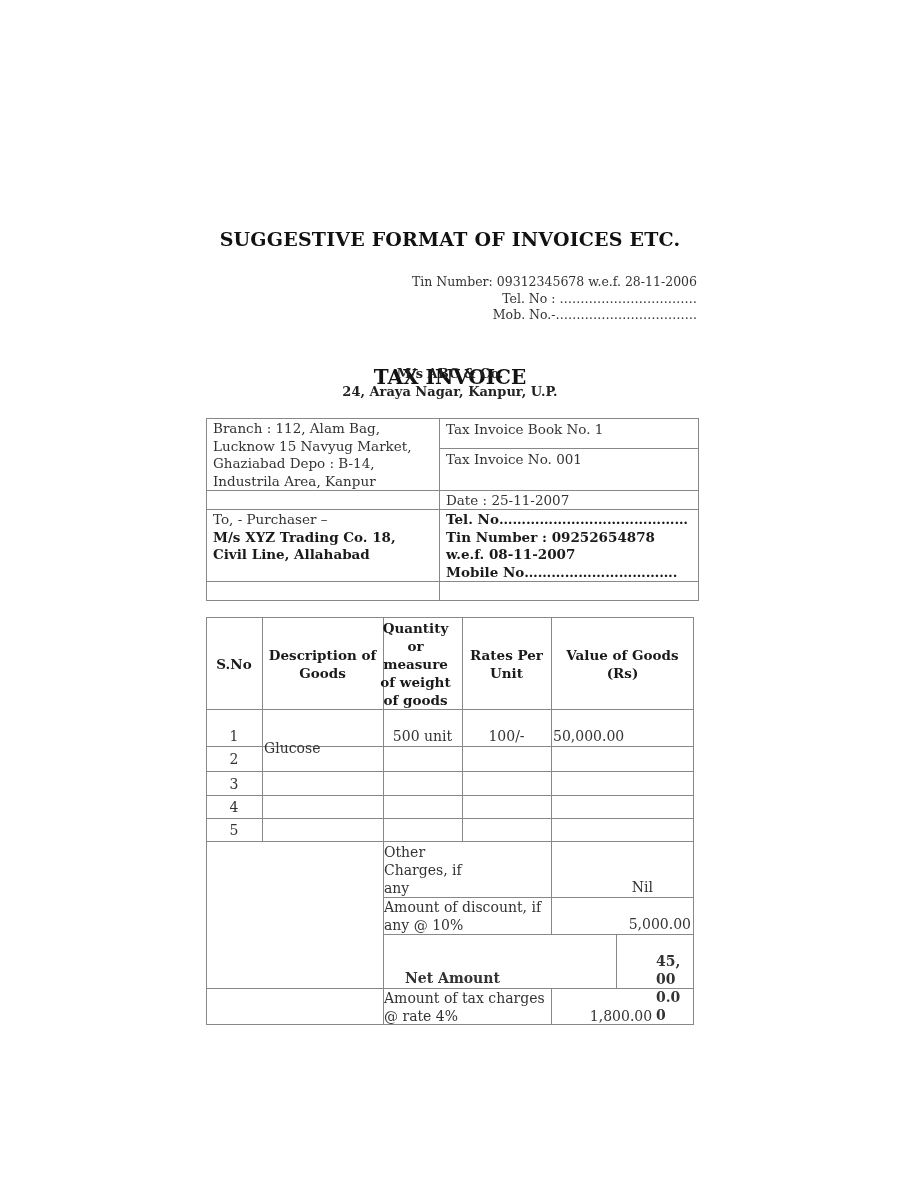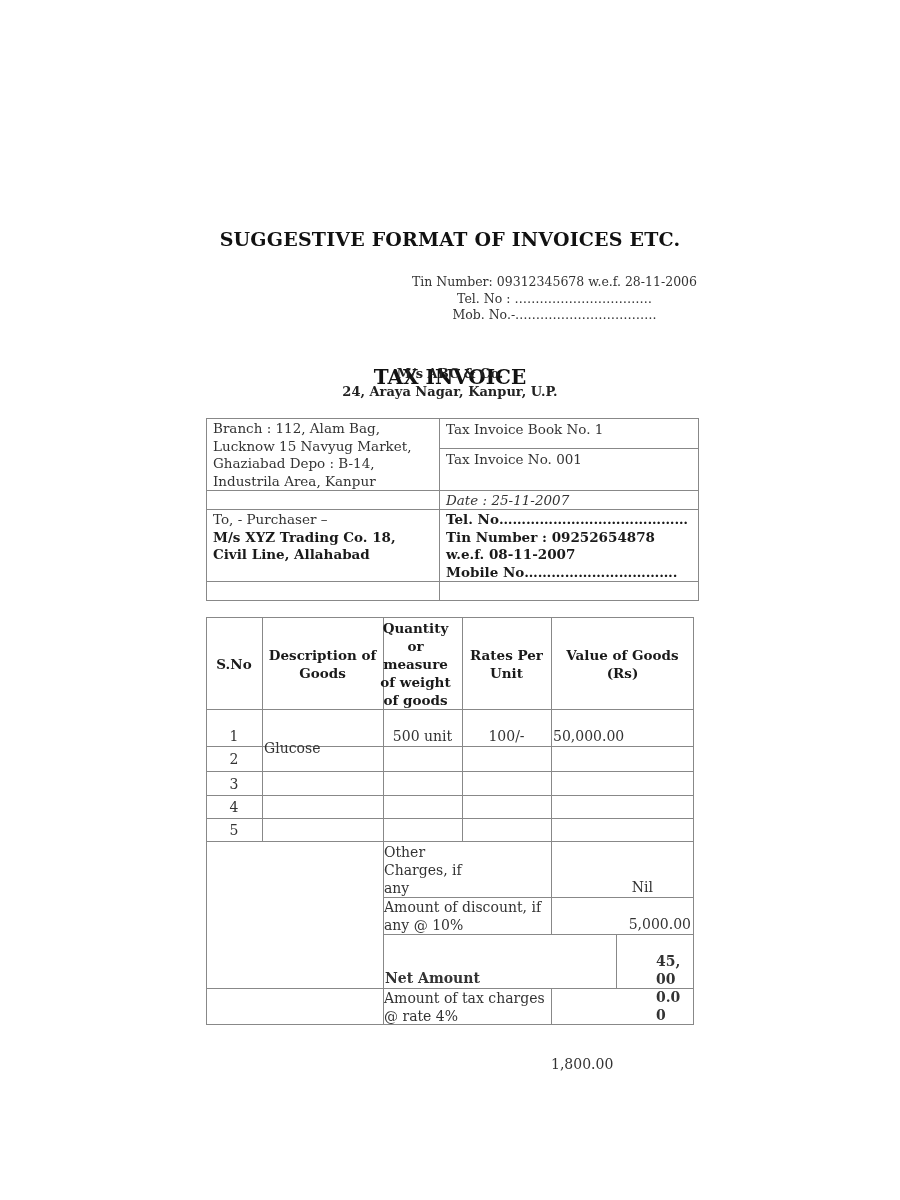--- a/index.html
+++ b/index.html
@@ -1,21 +1,21 @@
 <!DOCTYPE html>
 <html><head>
   <meta charset="utf-8">
   <style>
     html, body { margin: 0; padding: 0; background: #ffffff; }
     body { width: 900px; height: 1200px; position: relative; overflow: hidden;
            font-family: "DejaVu Serif", "Liberation Serif", serif; color: #222; }
     .abs { position: absolute; }
     .heading { left: 0; width: 900px; top: 228px; text-align: center;
                font-family: "DejaVu Serif", serif; font-weight: bold; font-size: 19px; letter-spacing: 0.2px; color: #111; }
-    .seller-meta { right: 203px; top: 274px; text-align: center; font-size: 12.5px; line-height: 16.5px; color: #333; }
+    .seller-meta { right: 203px; top: 274px; text-align: right; font-size: 12.5px; line-height: 16.5px; color: #333; }
     .inv-title { left: 0; width: 900px; top: 340px; text-align: center; font-weight: bold; font-size: 20px; color: #111; margin-top: 25px; }
     .inv-sub { left: 0; width: 900px; text-align: center; font-weight: bold; font-size: 13px; color: #222; }
 
     .box { border: 1px solid #888; box-sizing: border-box; }
     .cell { position: absolute; box-sizing: border-box; font-size: 13.5px; line-height: 17.5px; color: #333; padding: 1px 7px; }
     .hline { position: absolute; height: 0; border-top: 1px solid #888; }
     .vline { position: absolute; width: 0; border-left: 1px solid #888; }
     .b { font-weight: bold; color: #1a1a1a; }
     .th { position: absolute; box-sizing: border-box; font-weight: bold; font-size: 13.5px; line-height: 18px;
           display: flex; align-items: center; justify-content: center; text-align: center; color: #1a1a1a; }
@@ -47,21 +47,21 @@
 <div class="hline" style="left:206px; top:581px; width:493px;"></div>
 
 <div class="cell" style="left:206px; top:419px; width:233px;">
   <div>Branch : 112, Alam Bag,</div>
   <div>Lucknow 15 Navyug Market,</div>
   <div>Ghaziabad Depo : B-14,</div>
   <div>Industrila Area, Kanpur</div>
 </div>
 <div class="cell" style="left:439px; top:420px; width:260px;">Tax Invoice Book No. 1</div>
 <div class="cell" style="left:439px; top:450px; width:260px;">Tax Invoice No. 001</div>
-<div class="cell" style="left:439px; top:491px; width:292px;font-style:italic;">Date : 25-11-2007</div>
+<div class="cell" style="left:439px; top:491px; width:292px;">Date : 25-11-2007</div>
 
 <div class="cell" style="left:206px; top:510px; width:233px;">
   <div>To, - Purchaser –</div>
   <div class="b">M/s XYZ Trading Co. 18,</div>
   <div class="b">Civil Line, Allahabad</div>
 </div>
 <div class="cell b" style="left:439px; top:510px; width:260px;">
   <div>Tel. No……………………………………</div>
   <div>Tin Number : 09252654878</div>
   <div>w.e.f. 08-11-2007</div>
@@ -119,17 +119,17 @@
 <div class="hline" style="left:383px; top:897px; width:311px;"></div>
 <div class="hline" style="left:383px; top:934px; width:311px;"></div>
 <div class="hline" style="left:206px; top:988px; width:488px;"></div>
 
 <div class="td" style="left:384px; top:843px; width:100px; line-height:18px;">Other Charges, if any</div>
 <div class="td" style="left:551px; top:878px; width:102px; text-align:right;">Nil</div>
 
 <div class="td" style="left:384px; top:898px; width:166px; line-height:18px;">Amount of discount, if any @ 10%</div>
 <div class="td" style="left:551px; top:915px; width:140px; text-align:right;">5,000.00</div>
 
-<div class="td b" style="left:385px; top:969px; width:230px;">Net Amount</div>
+<div class="td b" style="left:385px; top:969px; width:230px;padding-left:20px;">Net Amount</div>
 <div class="td b" style="left:618px; top:952px; width:72px; word-break:break-all; line-height:18px;padding-left:38px;">45,000.00</div>
 
 <div class="td" style="left:384px; top:989px; width:166px; line-height:18px;">Amount of tax charges @ rate 4%</div>
-<div class="td" style="left:551px; top:1007px; width:140px; text-align:left;margin-top:48px;">1,800.00</div>
+<div class="td" style="left:551px; top:1007px; width:140px; text-align:center;">1,800.00</div>
 
 </body></html>

